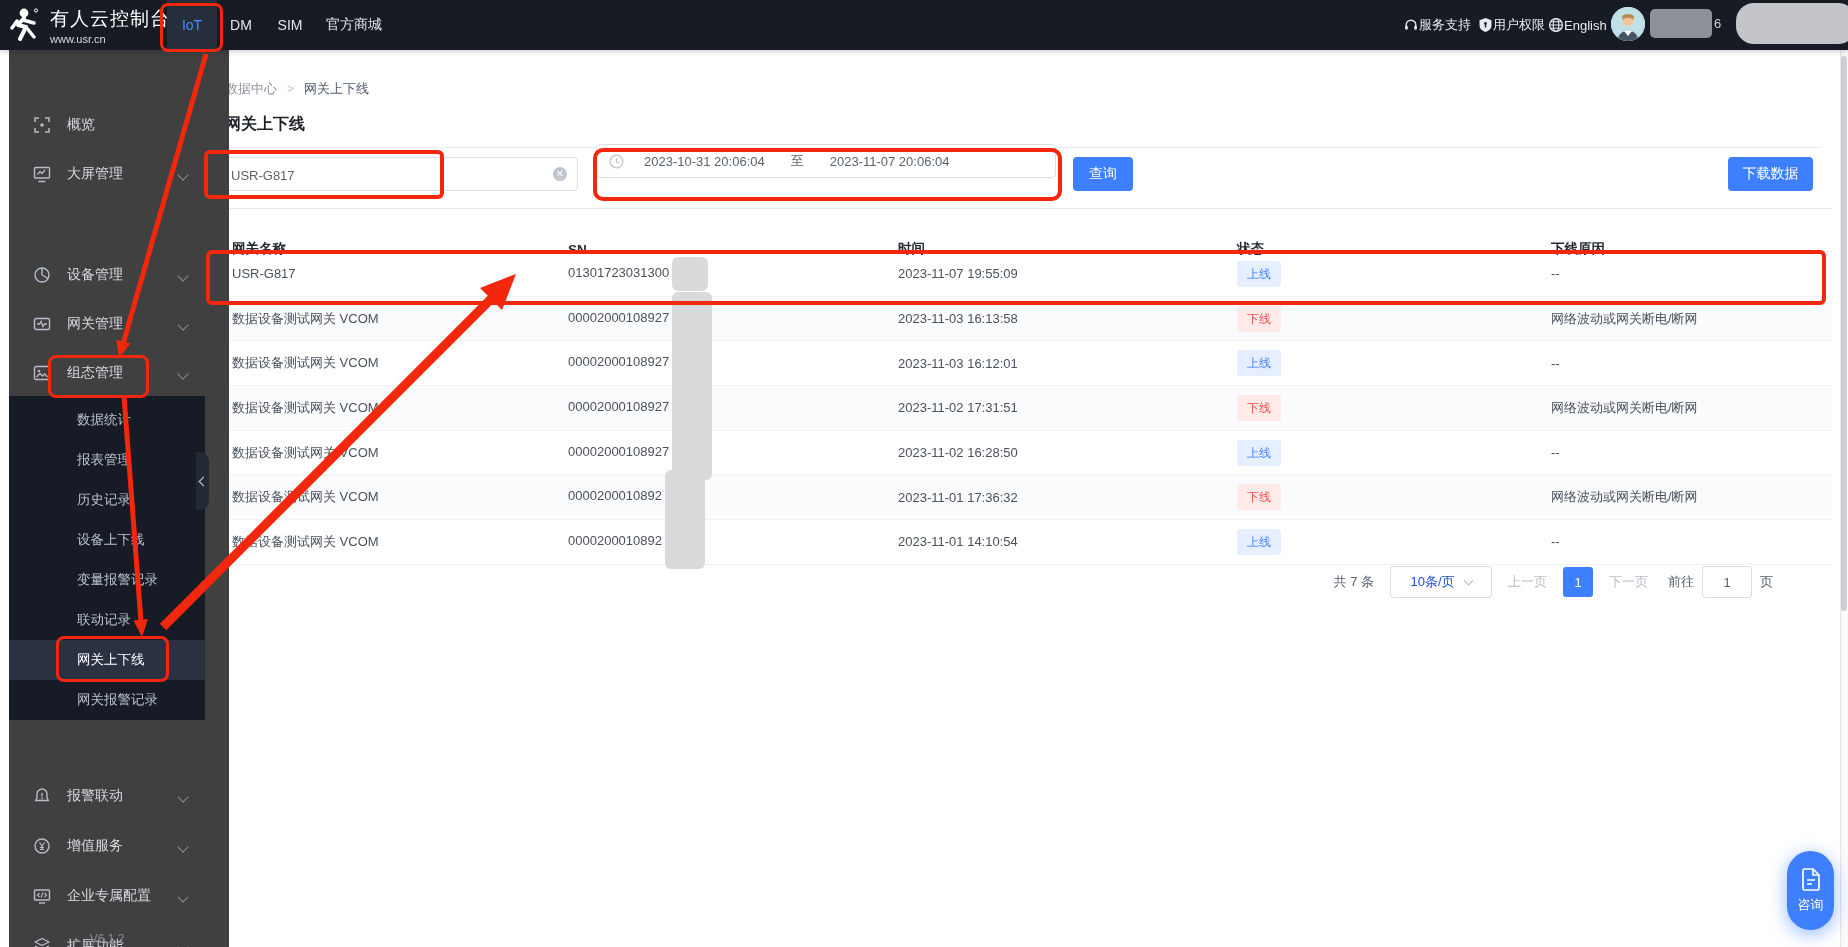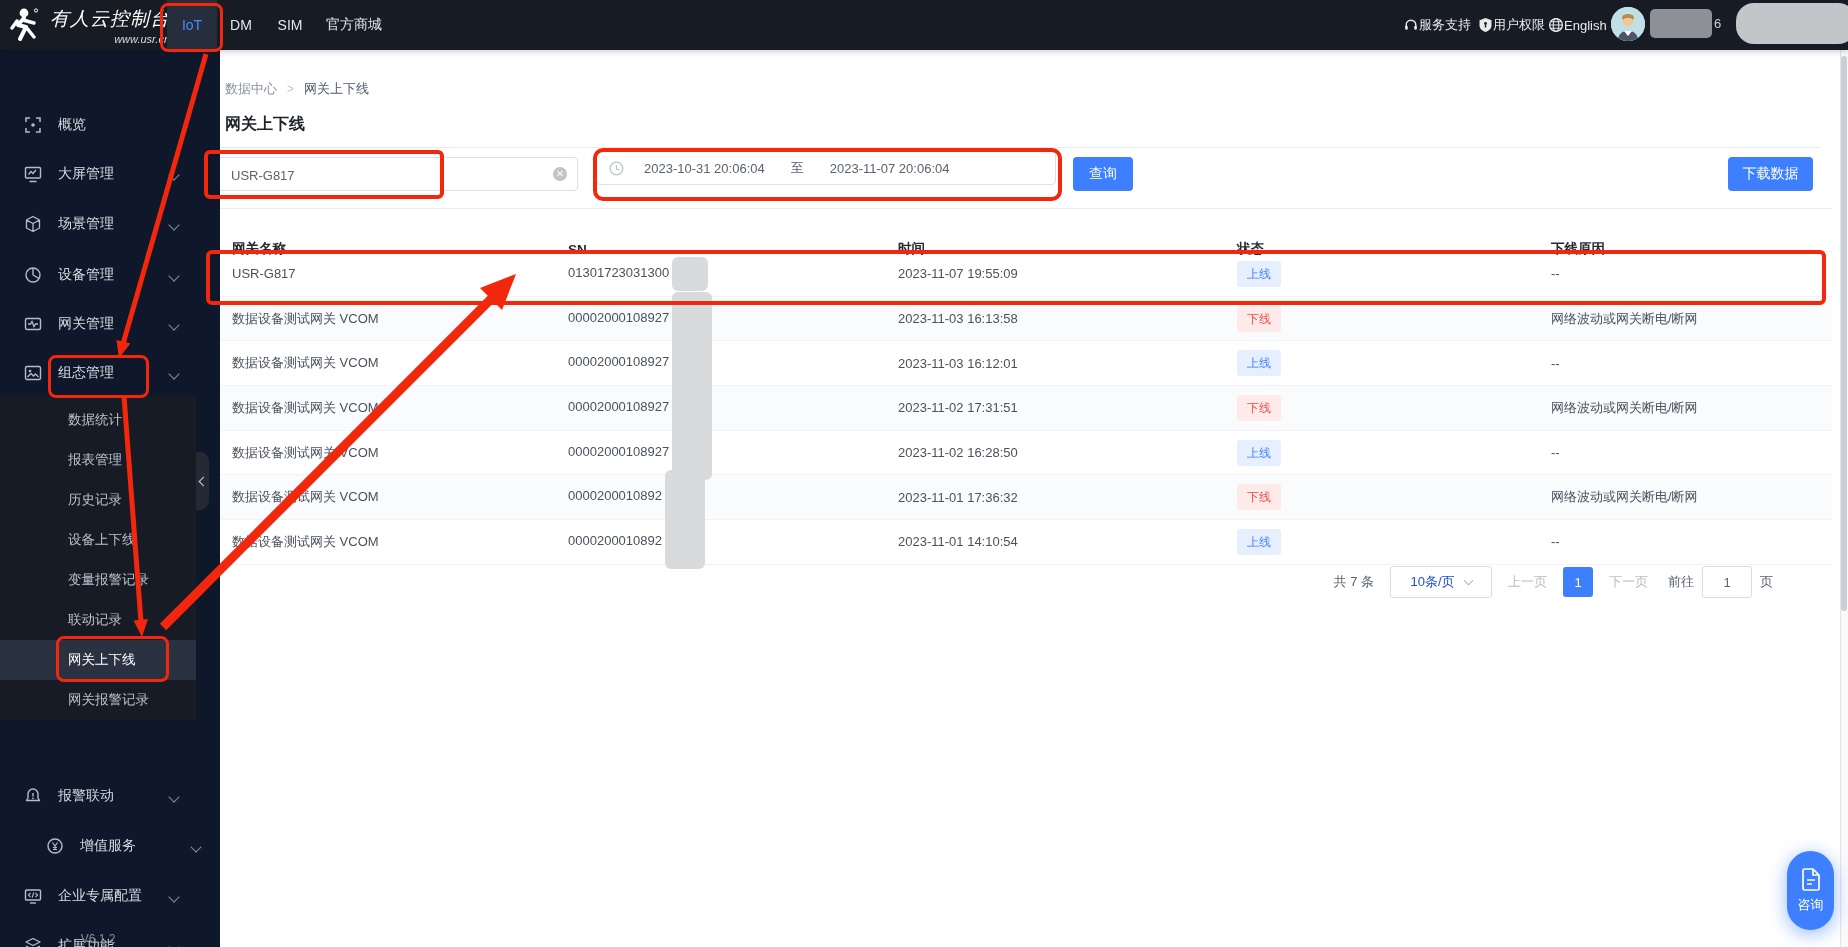--- a/index.html
+++ b/index.html
@@ -3,33 +3,33 @@
 <meta charset="utf-8">
 <style>
   html,body{margin:0;padding:0;}
   body{font-family:"Liberation Sans","DejaVu Sans",sans-serif;}
   .stage{position:relative;width:1848px;height:947px;background:#fff;overflow:hidden;}
 
   
   .topbar{position:absolute;left:0;top:0;width:1848px;height:50px;background:#171b24;box-shadow:0 2px 6px rgba(0,0,0,.18);z-index:5;}
   .logo-block{position:absolute;left:10px;top:0;height:50px;display:flex;align-items:center;}
   .logo-icon{width:34px;height:36px;margin-right:6px;}
-  .logo-texts{display:flex;flex-direction:column;align-items:flex-end;font-style:italic;}
+  .logo-texts{display:flex;flex-direction:column;align-items:flex-start;}
   .logo-title{color:#fff;font-size:19px;letter-spacing:1px;}
   .logo-sub{color:#d8dbe1;font-size:11px;margin-top:1px;}
   .nav-tab{position:absolute;top:0;height:50px;display:flex;align-items:center;justify-content:center;color:#e3e6eb;font-size:14px;cursor:pointer;}
   .nav-tab.active{background:#262d3b;color:#4a8cff;}
   .tr-item{position:absolute;top:0;height:50px;display:flex;align-items:center;color:#e8eaee;font-size:13px;}
   .avatar{position:absolute;left:1611px;top:7px;width:34px;height:34px;border-radius:50%;background:#bfe0e6;overflow:hidden;}
   .redact1{position:absolute;left:1650px;top:9px;width:62px;height:29px;background:#8d9096;border-radius:5px;}
   .uname-frag{position:absolute;left:1714px;top:16px;color:#cfd2d8;font-size:13px;}
   .redact2{position:absolute;left:1736px;top:3px;width:120px;height:41px;background:#c3c5c9;border-radius:18px;}
 
   
-  .sidebar{position:absolute;left:0;top:50px;width:220px;height:897px;background:#0f172a;z-index:4;}
+  .sidebar{position:absolute;left:9px;top:50px;width:220px;height:897px;background:#404040;z-index:4;}
   .side-row{position:absolute;left:0;width:196px;height:50px;cursor:pointer;}
   .side-icon{position:absolute;left:24px;top:16px;width:18px;height:18px;}
   .side-label{position:absolute;left:58px;top:50%;transform:translateY(-50%);font-size:14px;color:#d7dae1;white-space:nowrap;}
   .chev{position:absolute;left:170px;top:22px;width:7px;height:7px;border-right:1.5px solid #858b97;border-bottom:1.5px solid #858b97;transform:rotate(45deg);}
   .chev.up{transform:rotate(-135deg);top:25px;}
   .side-sub{position:absolute;left:0;top:346px;width:196px;height:324px;background:#161b25;}
   .sub-row{position:absolute;left:0;width:196px;height:40px;cursor:pointer;}
   .sub-row.active{background:#2a3242;}
   .sub-label{position:absolute;left:68px;top:50%;transform:translateY(-50%);font-size:13.5px;color:#bcc2cd;white-space:nowrap;}
   .sub-row.active .sub-label{color:#ffffff;}
@@ -40,21 +40,21 @@
   
   .breadcrumb{position:absolute;left:225px;top:80px;font-size:13px;color:#8a919f;display:flex;gap:10px;align-items:center;}
   .breadcrumb .sep{color:#c0c4cc;font-size:12px;}
   .breadcrumb .cur{color:#515a6e;}
   .page-title{position:absolute;left:225px;top:114px;font-size:16px;font-weight:bold;color:#1d2129;}
   .title-divider{position:absolute;left:216px;top:147px;width:1604px;height:1px;background:#e8eaec;}
 
   .gw-input-wrap{position:absolute;left:216px;top:157px;width:362px;height:34px;border:1px solid #dcdfe6;border-radius:4px;background:#fff;box-sizing:border-box;}
   .gw-input{position:absolute;left:12px;top:0;width:300px;height:32px;border:none;outline:none;font-size:13px;color:#606266;font-family:inherit;background:transparent;}
   .clear-ic{position:absolute;right:10px;top:9px;width:14px;height:14px;border-radius:50%;background:#c0c4cc;color:#fff;font-size:10px;line-height:14px;text-align:center;cursor:pointer;}
-  .date-wrap{position:absolute;left:596px;top:151px;width:460px;height:34px;border:1px solid #dcdfe6;border-radius:4px;background:#fff;box-sizing:border-box;display:flex;align-items:center;padding:0 12px;cursor:pointer;}
+  .date-wrap{position:absolute;left:596px;top:144px;width:460px;height:34px;border:1px solid #dcdfe6;border-radius:4px;background:#fff;box-sizing:border-box;display:flex;align-items:center;padding:0 12px;cursor:pointer;}
   .date-wrap .dtxt{font-size:13px;color:#5a6270;}
   .date-wrap .dsep{font-size:13px;color:#5a6270;margin:0 26px;}
   .clock{width:15px;height:15px;margin-right:20px;flex:none;}
   .btn-blue{position:absolute;background:#3d7fff;border-radius:4px;color:#fff;font-size:14px;display:flex;align-items:center;justify-content:center;cursor:pointer;}
   .btn-query{left:1073px;top:157px;width:60px;height:34px;}
   .btn-download{left:1728px;top:157px;width:85px;height:34px;}
 
   
   .tbl{position:absolute;left:216px;top:208px;width:1616px;}
   .tbl-head,.tbl-row{display:grid;grid-template-columns:336px 330px 339px 314px 1fr;align-items:center;}
@@ -166,27 +166,20 @@
 
     <div class="side-row" style="top:99px;">
       <svg class="side-icon" viewBox="0 0 18 18">
         <rect x="1.5" y="2.5" width="15" height="10.5" rx="1" fill="none" stroke="#b6bcc8" stroke-width="1.4"></rect>
         <path d="M4.5 9.5 7 6.5l2 2 3-3.5 M5.5 16.5h7" fill="none" stroke="#b6bcc8" stroke-width="1.3"></path>
       </svg>
       <span class="side-label">大屏管理</span>
       <span class="chev"></span>
     </div>
 
-    <div class="side-row" style="top:149px;">
-      <svg class="side-icon" viewBox="0 0 18 18">
-        <path d="M9 1.5 15.5 5v8L9 16.5 2.5 13V5z M2.5 5 9 8.5 15.5 5 M9 8.5V16.5" fill="none" stroke="#b6bcc8" stroke-width="1.3" stroke-linejoin="round"></path>
-      </svg>
-      <span class="side-label">场景管理</span>
-      <span class="chev"></span>
-    </div>
 
     <div class="side-row" style="top:200px;">
       <svg class="side-icon" viewBox="0 0 18 18">
         <circle cx="9" cy="9" r="7" fill="none" stroke="#b6bcc8" stroke-width="1.4"></circle>
         <path d="M9 9V2 M9 9l6 3.5" fill="none" stroke="#b6bcc8" stroke-width="1.4"></path>
       </svg>
       <span class="side-label">设备管理</span>
       <span class="chev"></span>
     </div>
 
@@ -248,21 +241,21 @@
     <div class="side-row" style="top:721px;">
       <svg class="side-icon" viewBox="0 0 18 18">
         <path d="M9 2a5 5 0 0 1 5 5v4l1.5 2.5h-13L4 11V7a5 5 0 0 1 5-5z" fill="none" stroke="#b6bcc8" stroke-width="1.4" stroke-linejoin="round"></path>
         <path d="M9 6v3.5" stroke="#b6bcc8" stroke-width="1.4"></path>
           <circle cx="9" cy="11.3" r=".9" fill="#b6bcc8"></circle>
       </svg>
       <span class="side-label">报警联动</span>
       <span class="chev"></span>
     </div>
 
-    <div class="side-row" style="top:771px;margin-left:22px;">
+    <div class="side-row" style="top:771px;">
       <svg class="side-icon" viewBox="0 0 18 18">
         <circle cx="9" cy="9" r="7" fill="none" stroke="#b6bcc8" stroke-width="1.4"></circle>
         <path d="M6.5 5.5 9 9l2.5-3.5 M9 9v4 M7 10.5h4 M7 12.5h4" fill="none" stroke="#b6bcc8" stroke-width="1.2"></path>
       </svg>
       <span class="side-label">增值服务</span>
       <span class="chev"></span>
     </div>
 
     <div class="side-row" style="top:821px;">
       <svg class="side-icon" viewBox="0 0 18 18">

